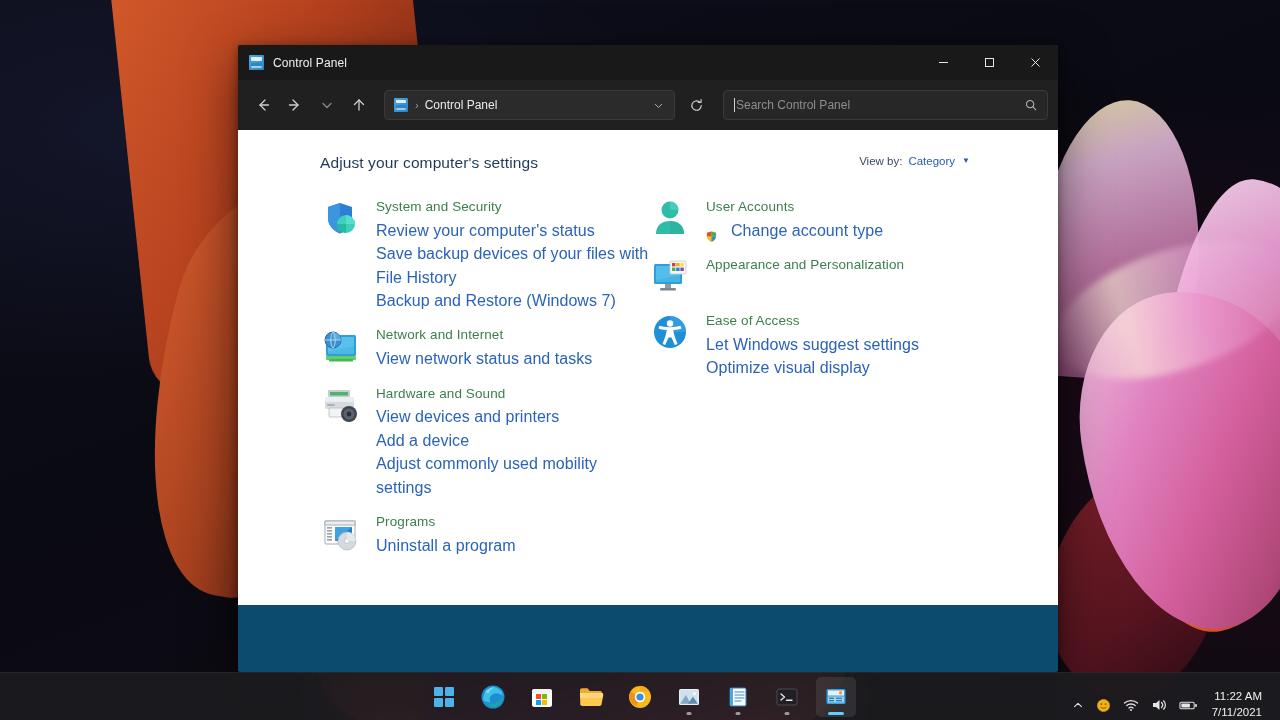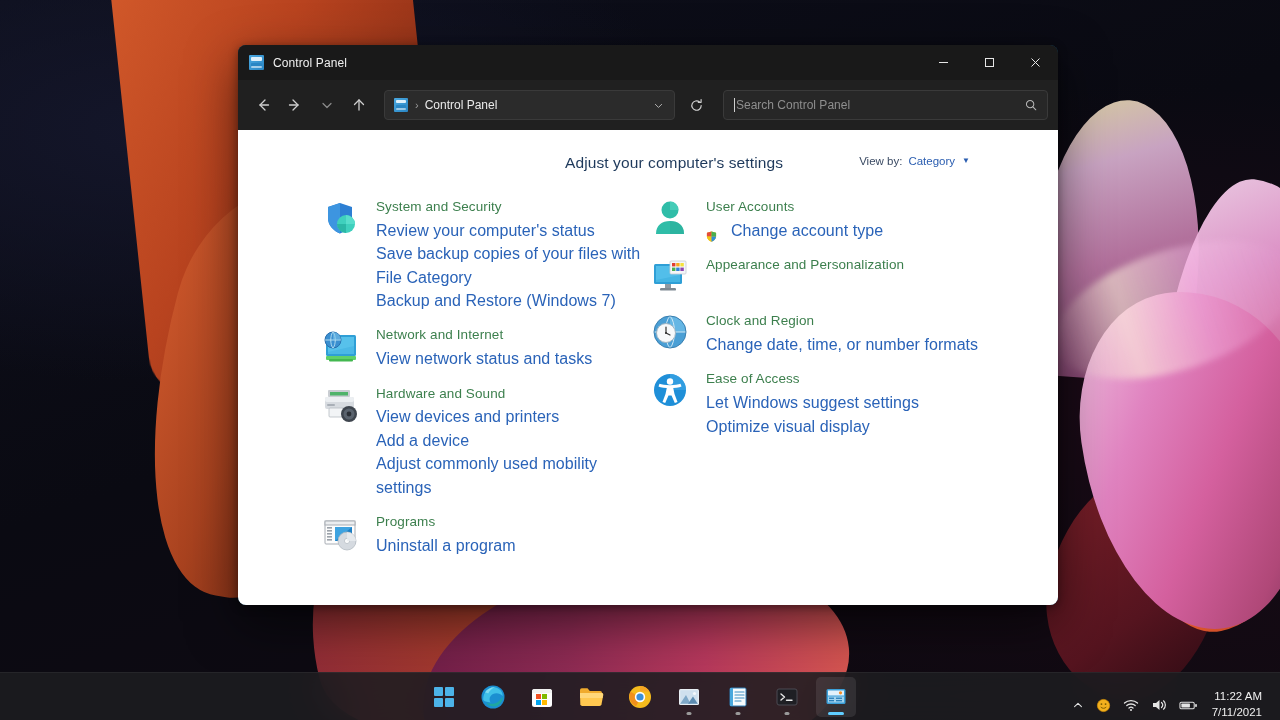--- a/index.html
+++ b/index.html
@@ -81,22 +81,22 @@
   .rib-sheen {
     left:1050px; top:250px; width:250px; height:120px;
     background:linear-gradient(90deg,rgba(255,255,255,.0) 0%,rgba(255,245,220,.55) 30%,rgba(255,200,240,.35) 60%,rgba(255,255,255,0) 100%);
     border-radius:50%;
     transform:rotate(-18deg);
     filter:blur(3px);
   }
 
   
   #window {
-    position:absolute; left:238px; top:45px; width:820px; height:560px;
-    background:#0c4a6e; border-radius:8px; overflow:hidden;
+    position:absolute; left:238px; top:45px; width:820px; height:627px;
+    background:#0c4a6e; border-radius:2px; overflow:hidden;
     box-shadow:0 18px 50px rgba(0,0,0,.55), 0 2px 10px rgba(0,0,0,.4);
   }
   .titlebar {
     height:35px; background:#191919; display:flex; align-items:center;
     padding-left:11px; position:relative;
   }
   .app-icon {
     width:15px; height:15px; border-radius:1px; position:relative; flex:none;
     background:linear-gradient(135deg,#4aa8e0 0%,#2a86c4 100%);
     overflow:hidden;
@@ -162,21 +162,20 @@
   }
   .caret { width:1px; height:14px; background:#d0d0d0; margin-right:1px; flex:none; }
   .search-ph { flex:1; color:#8e8e8e; font-size:12px; }
   .search-icon { color:#b5b5b5; width:16px; display:flex; justify-content:center; }
 
   
   .content { background:#fff; height:475px; position:relative; padding:24px 30px 0 82px; }
   .page-title {
     font-size:15.5px; color:#1e395b; font-weight:400; letter-spacing:.1px;
     margin-bottom:26px;
-    text-align:center;
   }
   .viewby {
     position:absolute; right:88px; top:25px; font-size:11.5px; color:#31456b;
     display:flex; align-items:center; gap:6px;
   }
   .viewby-label { color:#3a4a63; }
   .viewby-value { color:#2a5db0;text-align:center; }
   .viewby-arrow { color:#2a5db0; font-size:8px; line-height:1; margin-left:1px; }
 
   .cols { display:flex; }
@@ -349,21 +348,21 @@
               <path d="M8 9 L20 5 L32 9 V20 C32 28 26 33 20 35.5 C14 33 8 28 8 20 Z" fill="#2d7fd3"></path>
               <path d="M8 9 L20 5 L20 35.5 C14 33 8 28 8 20 Z" fill="#3d95e0"></path>
               <circle cx="26" cy="26" r="9" fill="#3fd0bd"></circle>
               <path d="M26 17 A9 9 0 0 1 35 26 L26 26 Z" fill="#58ddcb"></path>
               <path d="M17 26 A9 9 0 0 0 26 35 L26 26 Z" fill="#2bb7a6"></path>
             </svg>
           </div>
           <div class="cat-body">
             <div class="cat-title">System and Security</div>
             <a class="cat-link">Review your computer's status</a>
-            <a class="cat-link">Save backup copies of your files with File Category</a>
+            <a class="cat-link">Save backup devices of your files with File History</a>
             <a class="cat-link">Backup and Restore (Windows 7)</a>
           </div>
         </div>
 
         <div class="cat">
           <div class="cat-icon">
             <svg width="40" height="40" viewBox="0 0 40 40">
               <rect x="6" y="9" width="30" height="21" rx="1.5" fill="#2f9fd6"></rect>
               <rect x="8" y="11" width="26" height="17" fill="#4bb8e6"></rect>
               <path d="M8 11 H34 V20 L8 26 Z" fill="#5ec6ee" opacity=".65"></path>
@@ -475,38 +474,20 @@
                 <rect x="26.2" y="11.6" width="3.4" height="3.4" fill="#2f7fd8"></rect>
                 <rect x="30.4" y="11.6" width="3.4" height="3.4" fill="#8e44ad"></rect>
               </g>
             </svg>
           </div>
           <div class="cat-body">
             <div class="cat-title">Appearance and Personalization</div>
           </div>
         </div>
 
-        <div class="cat">
-          <div class="cat-icon">
-            <svg width="40" height="40" viewBox="0 0 40 40">
-              <circle cx="20" cy="20" r="16" fill="#4a9fd5"></circle>
-              <path d="M20 4 A16 16 0 0 1 36 20 L20 20 Z" fill="#6fbde8" opacity=".75"></path>
-              <path d="M4 20 H36 M20 4 C26 10 26 30 20 36 M20 4 C14 10 14 30 20 36" fill="none" stroke="#cfe8f6" stroke-width="1"></path>
-              <circle cx="20" cy="20" r="16" fill="none" stroke="#3a7fb0" stroke-width="1"></circle>
-              <circle cx="16" cy="21" r="9.5" fill="#f7f9fb" stroke="#9fb4c2" stroke-width="1"></circle>
-              <line x1="16" y1="21" x2="16" y2="15" stroke="#333" stroke-width="1.2" stroke-linecap="round"></line>
-              <line x1="16" y1="21" x2="20" y2="23" stroke="#333" stroke-width="1.2" stroke-linecap="round"></line>
-              <circle cx="16" cy="21" r="1" fill="#333"></circle>
-            </svg>
-          </div>
-          <div class="cat-body">
-            <div class="cat-title">Clock and Region</div>
-            <a class="cat-link">Change date, time, or number formats</a>
-          </div>
-        </div>
 
         <div class="cat">
           <div class="cat-icon">
             <svg width="40" height="40" viewBox="0 0 40 40">
               <circle cx="20" cy="20" r="16" fill="#1f8fd8"></circle>
               <path d="M20 4 A16 16 0 0 1 36 20 L20 20 Z" fill="#3ea6e6" opacity=".6"></path>
               <circle cx="20" cy="11.5" r="3.2" fill="#fff"></circle>
               <path d="M8.5 16.5 C13 18.5 27 18.5 31.5 16.5 L30.5 13.8 C26.5 15.6 13.5 15.6 9.5 13.8 Z" fill="#fff"></path>
               <path d="M17.2 16 H22.8 L24.5 24 L27.5 32 L24.8 33 L21.5 25.5 H18.5 L15.2 33 L12.5 32 L15.5 24 Z" fill="#fff"></path>
             </svg>

